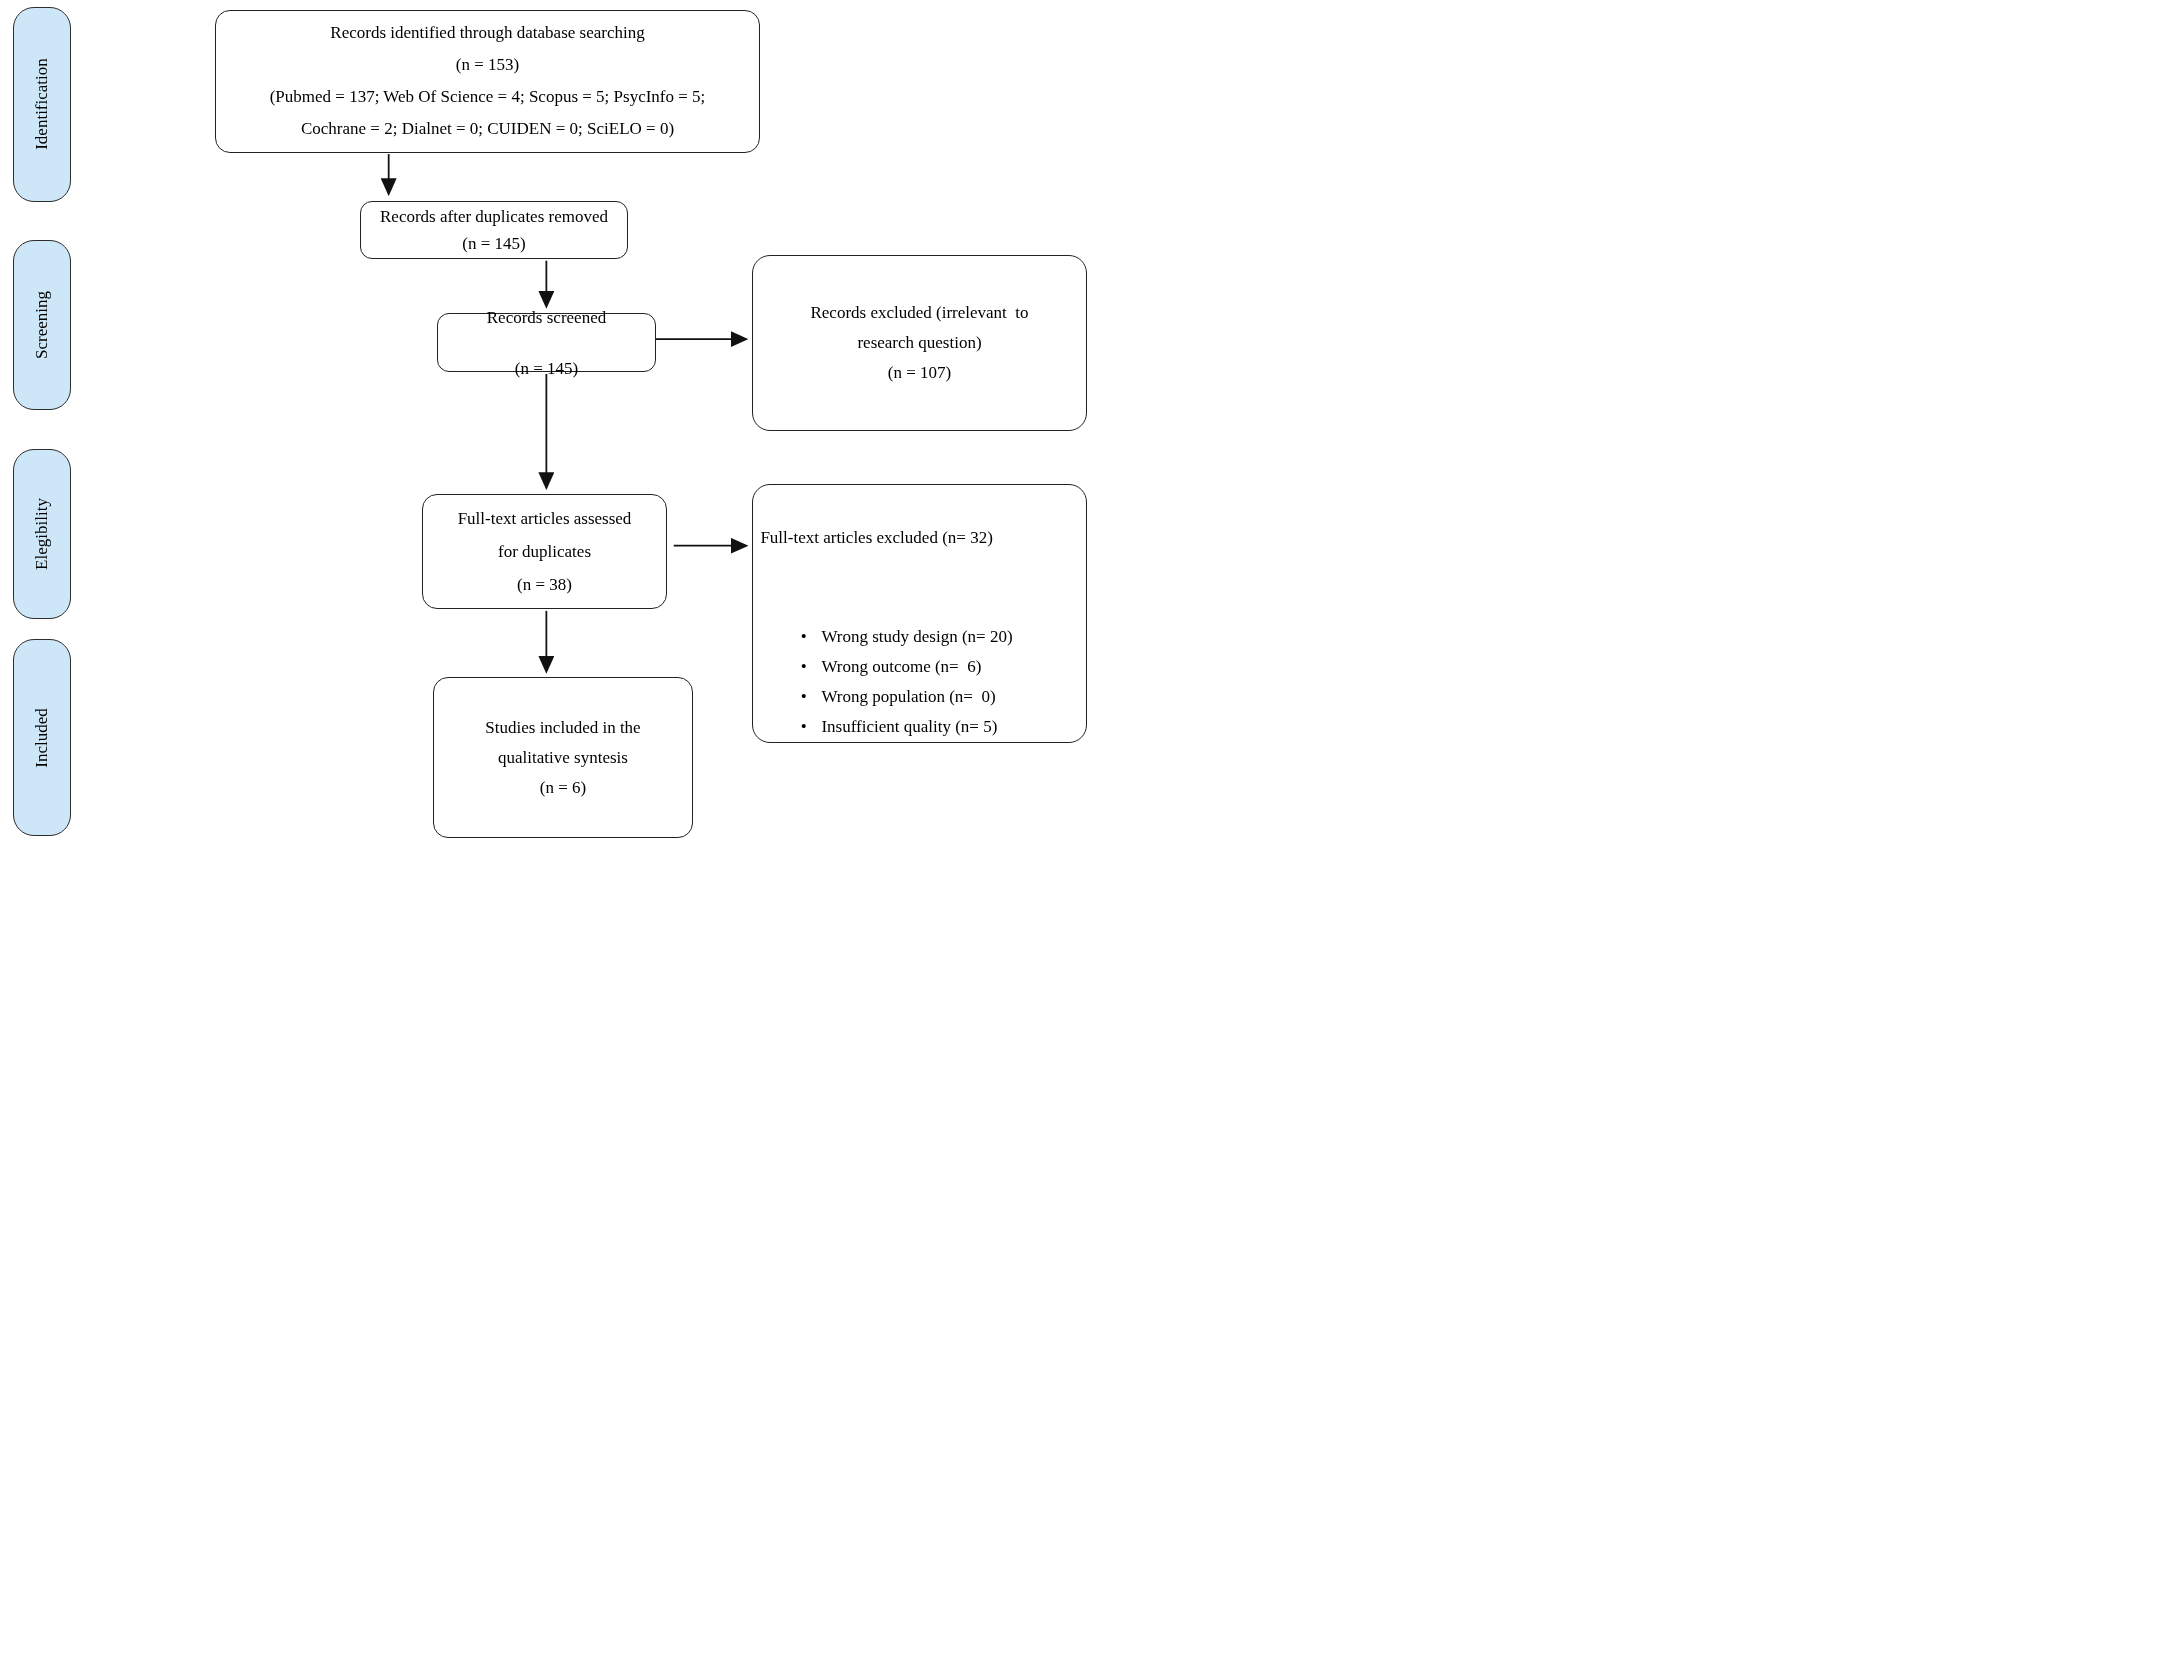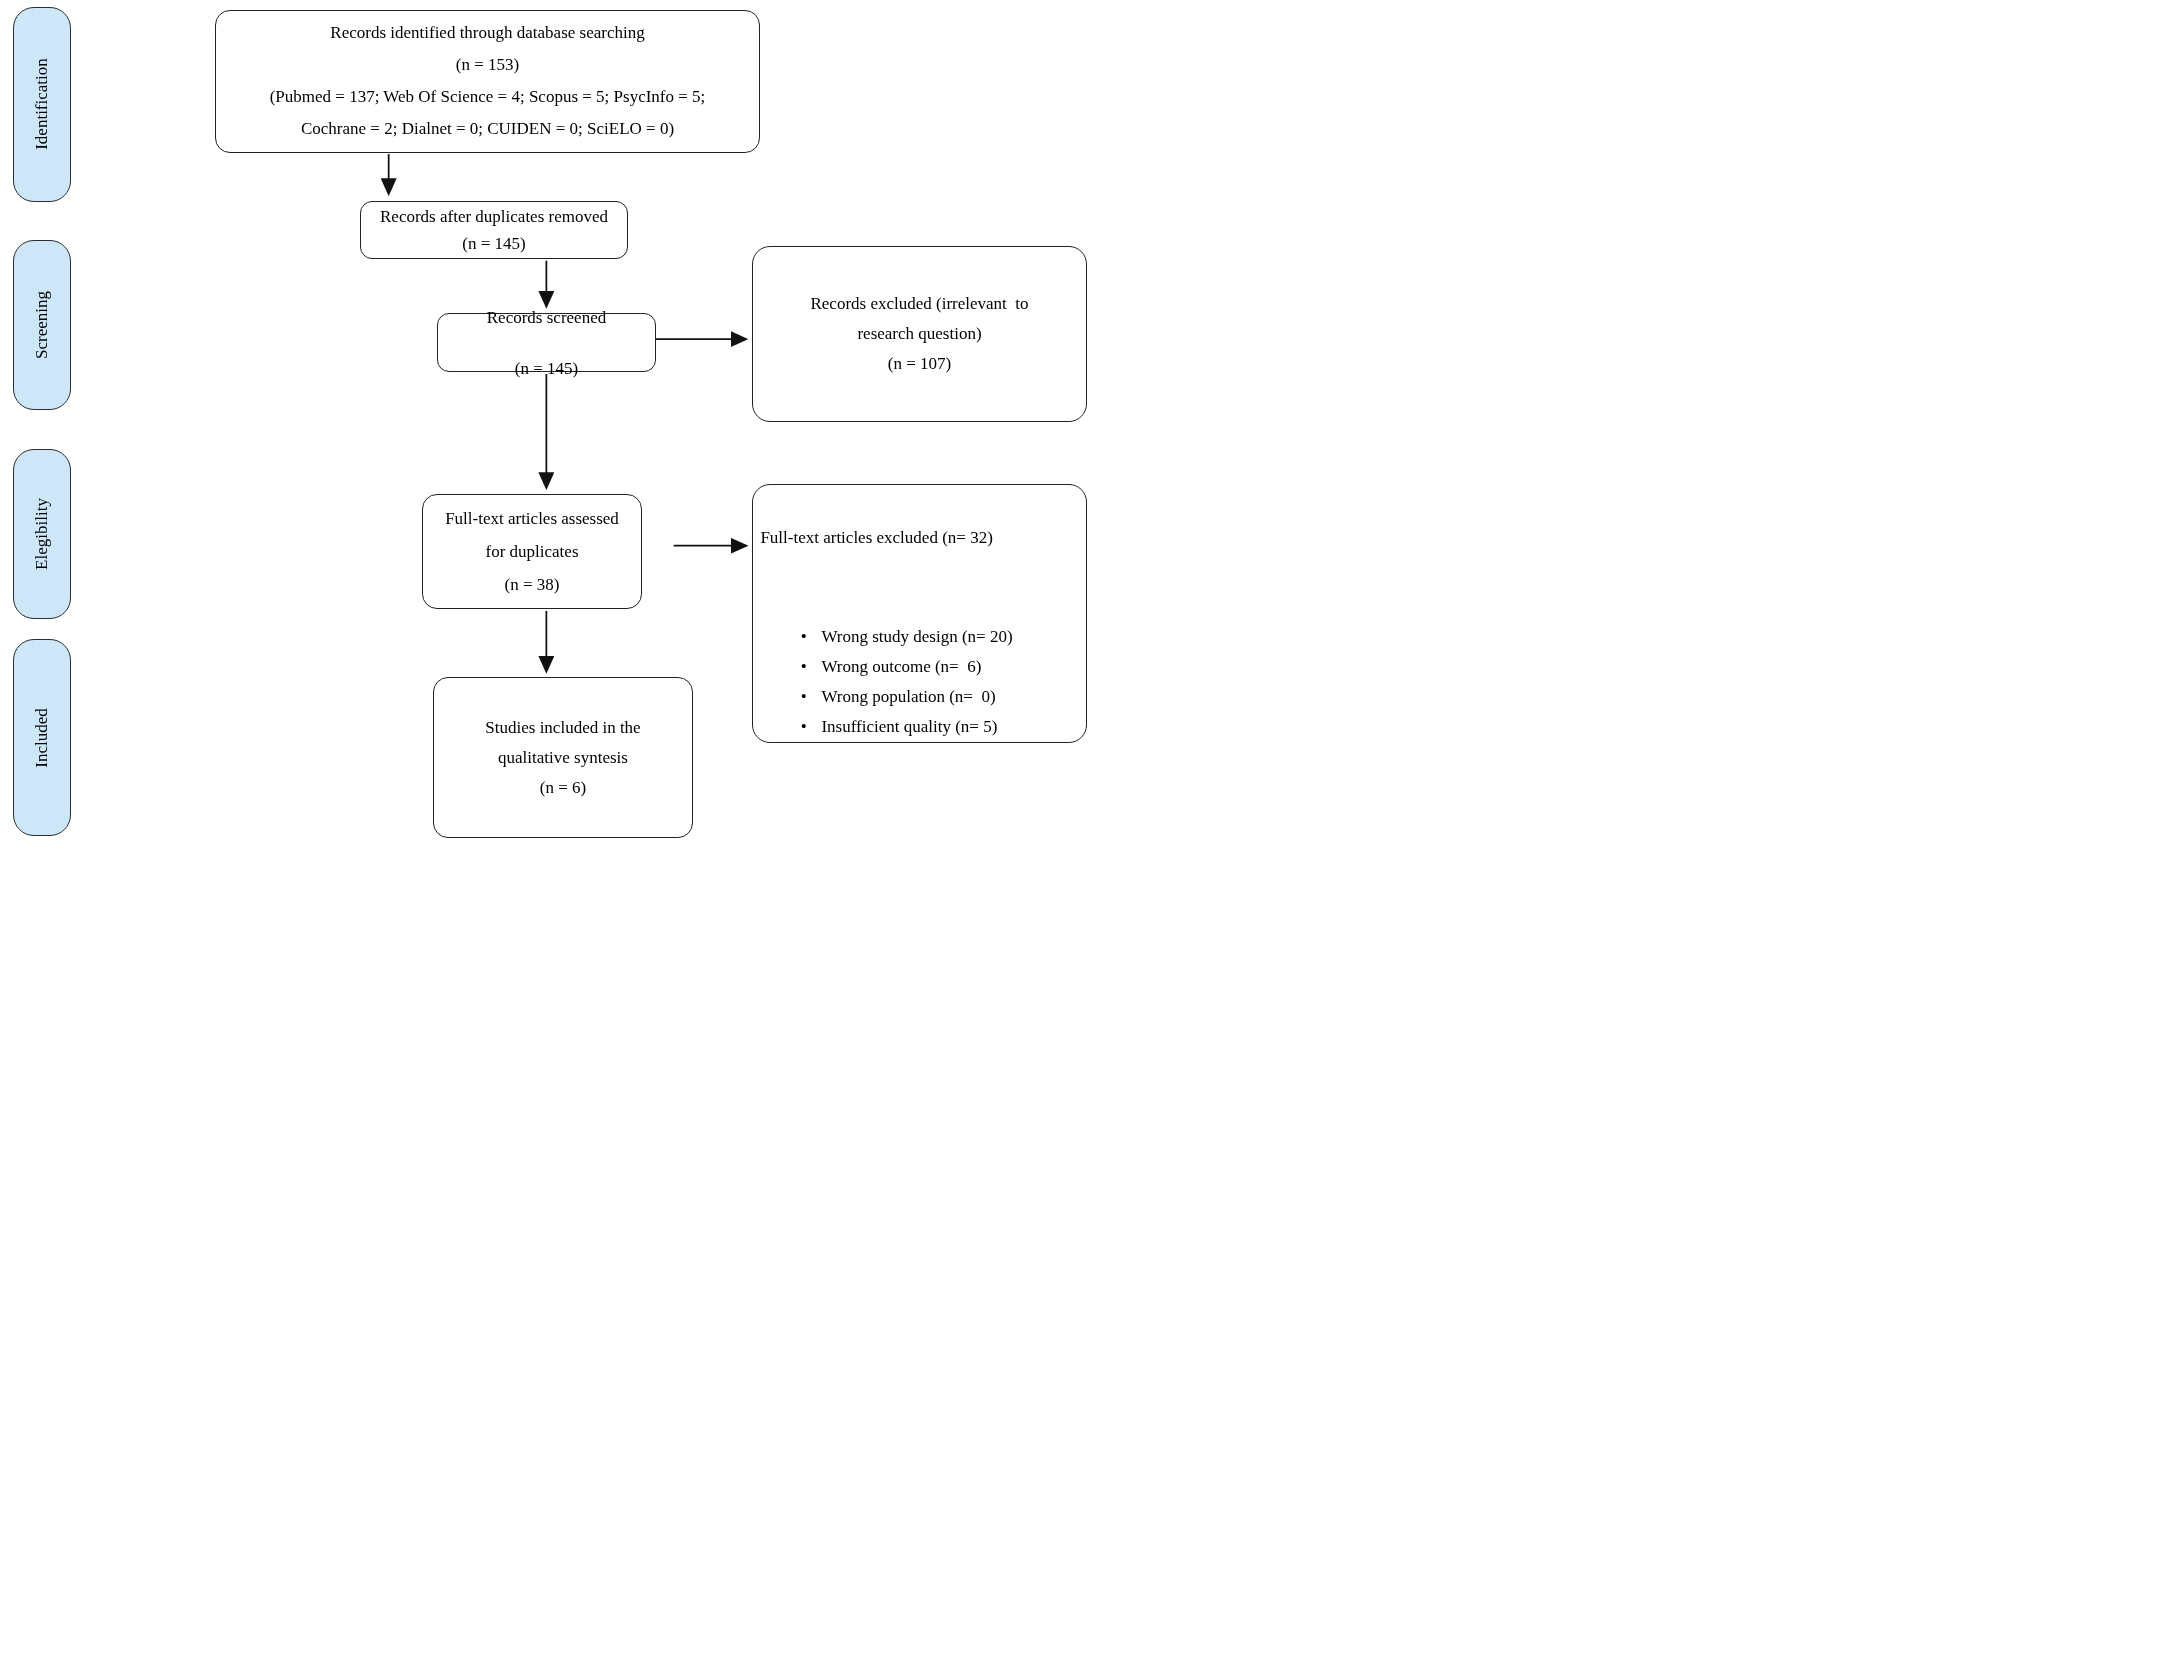--- a/index.html
+++ b/index.html
@@ -29,24 +29,24 @@
 
   #box-identified { left:215px; top:9.6px;  width:545px; height:143px; }
   #box-identified .ln { line-height:32px; }
 
   #box-duplicates { left:360px; top:201px; width:268px; height:58px; border-radius:12px; }
   #box-duplicates .ln { line-height:27px; }
 
   #box-screened   { left:437px; top:313px; width:219px; height:59px; border-radius:12px;gap:24px; }
   #box-screened .ln { line-height:27px; }
 
-  #box-excluded-screening { left:752px; top:246px; width:335px; height:176px; border-radius:18px; }
+  #box-excluded-screening { left:752px; top:255px; width:335px; height:176px; border-radius:18px; }
   #box-excluded-screening .ln { line-height:30px; }
 
-  #box-fulltext   { left:422px; top:494px; width:220px; height:115px; }
+  #box-fulltext   { left:422px; top:494px; width:245px; height:115px; }
   #box-fulltext .ln { line-height:33px; }
 
   #box-excluded-fulltext { left:752px; top:484px; width:335px; height:259px; border-radius:18px;
           align-items:flex-start; justify-content:space-between; text-align:left;
           padding:38px 7.4px 0 7.4px; }
   #box-excluded-fulltext .title { line-height:30px; white-space:pre-wrap; }
   #box-excluded-fulltext ul { margin:1.5px 0 0 0; padding:0 0 0 36px; list-style:none; }
   #box-excluded-fulltext li { position:relative; padding-left:25px; line-height:30px; max-width:249px; }
   #box-excluded-fulltext li::before { content:"\2022"; position:absolute; left:4.4px; }
 

